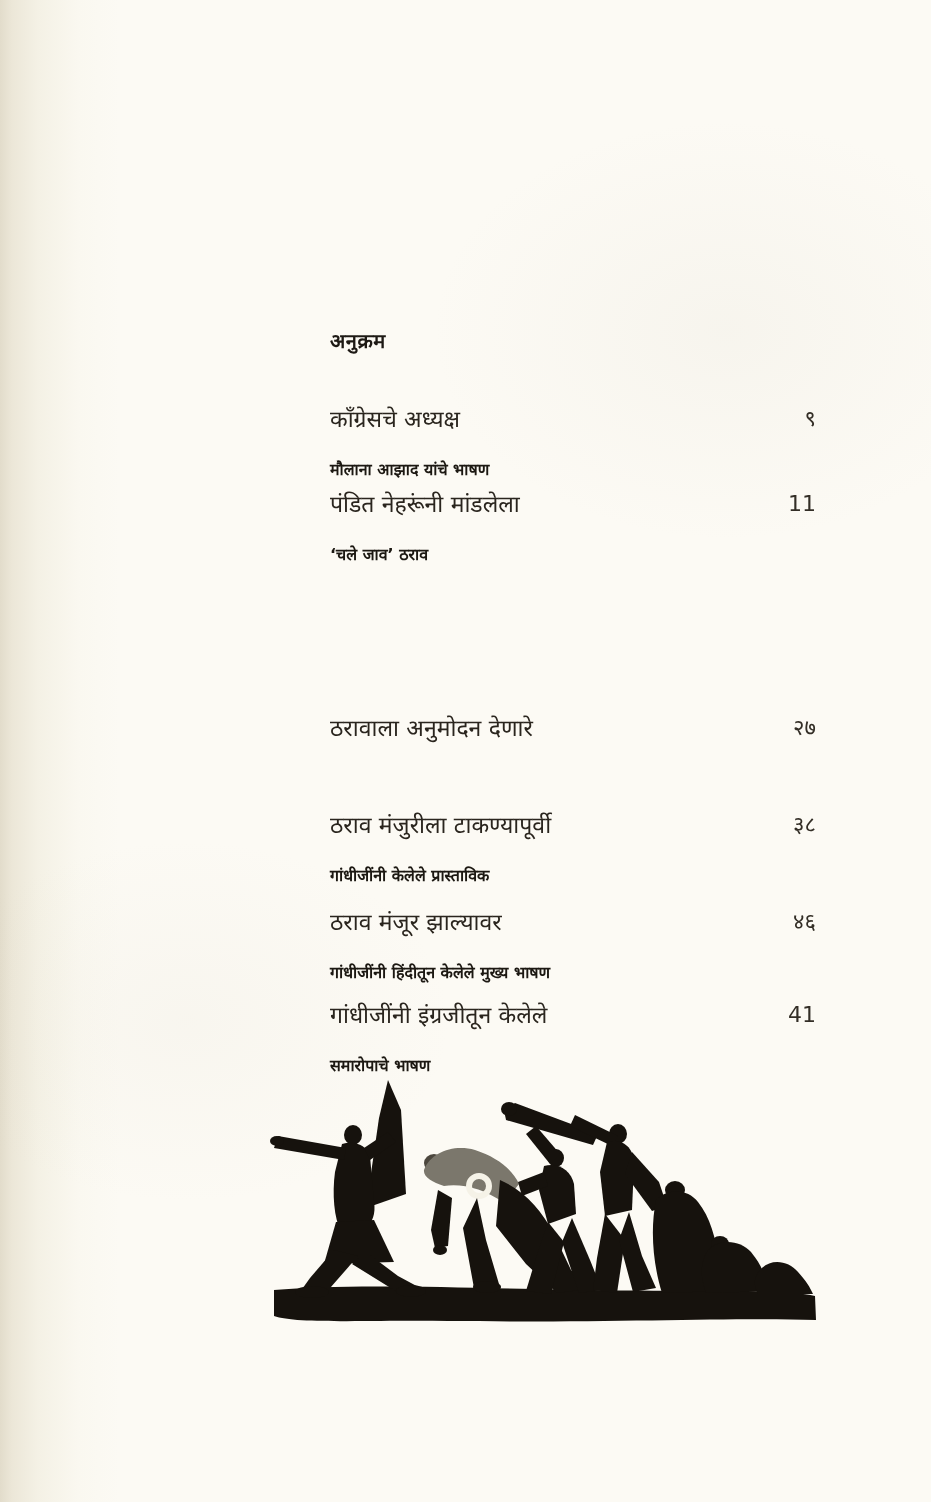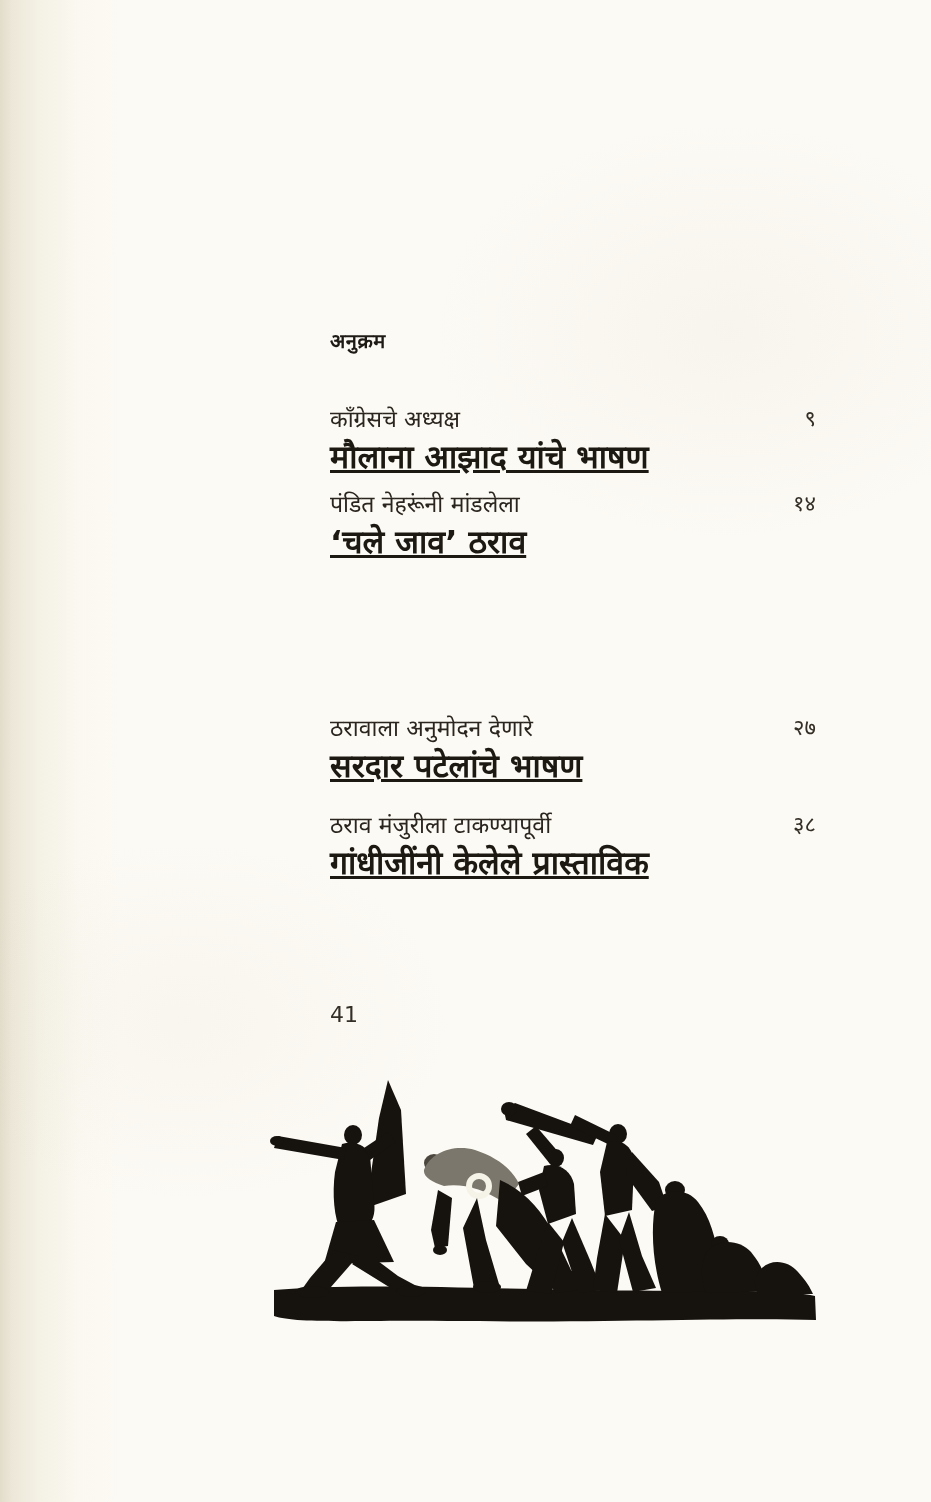--- a/index.html
+++ b/index.html
@@ -47,26 +47,25 @@
     line-height: 32px;
     font-weight: 400;
   }
   .toc-entry .page-num {
     font-size: 22px;
     line-height: 32px;
     color: #332e26;
     padding-right: 2px;
   }
   .toc-entry .row2 {
-    margin-top: 5px;
-    font-size: 32px;
+    margin-top: 18px;
+    font-size: 16px;
     line-height: 34px;
     font-weight: 700;
     color: #1c1812;
-    text-decoration: underline;
   }
   .statue {
     position: absolute;
     left: 268px;
     top: 1078px;
     width: 552px;
     height: 252px;
   }
 </style>
 </head>
@@ -80,47 +79,55 @@
     <div class="row1">
       <span>काँग्रेसचे अध्यक्ष</span>
       <span class="page-num">९</span>
     </div>
     <div class="row2">मौलाना आझाद यांचे भाषण</div>
   </div>
 
   <div class="toc-entry" style="top:488px">
     <div class="row1">
       <span>पंडित नेहरूंनी मांडलेला</span>
-      <span class="page-num">१४</span>
+      <span class="page-num">11</span>
     </div>
     <div class="row2">‘चले जाव’ ठराव</div>
   </div>
 
 
   <div class="toc-entry" style="top:712px">
     <div class="row1">
       <span>ठरावाला अनुमोदन देणारे</span>
       <span class="page-num">२७</span>
     </div>
-    <div class="row2">सरदार पटेलांचे भाषण</div>
   </div>
 
   <div class="toc-entry" style="top:809px">
     <div class="row1">
       <span>ठराव मंजुरीला टाकण्यापूर्वी</span>
       <span class="page-num">३८</span>
     </div>
     <div class="row2">गांधीजींनी केलेले प्रास्ताविक</div>
   </div>
 
+  <div class="toc-entry" style="top:906px">
+    <div class="row1">
+      <span>ठराव मंजूर झाल्यावर</span>
+      <span class="page-num">४६</span>
+    </div>
+    <div class="row2">गांधीजींनी हिंदीतून केलेले मुख्य भाषण</div>
+  </div>
 
   <div class="toc-entry" style="top:999px">
     <div class="row1">
+      <span>गांधीजींनी इंग्रजीतून केलेले</span>
       <span class="page-num">41</span>
     </div>
+    <div class="row2">समारोपाचे भाषण</div>
   </div>
 
   <svg class="statue" viewBox="0 0 552 252" aria-hidden="true">
     <g fill="#16120d">
 
       <path d="M6,212 C80,205 200,210 320,212 C430,214 515,210 547,218 L548,242 C470,239 340,245 180,243 C100,242 28,246 6,238 Z"></path>
 
       <path d="M120,2 L133,32 L138,116 L98,130 L111,40 Z"></path>
 
       <ellipse cx="85" cy="57" rx="9" ry="10"></ellipse>

